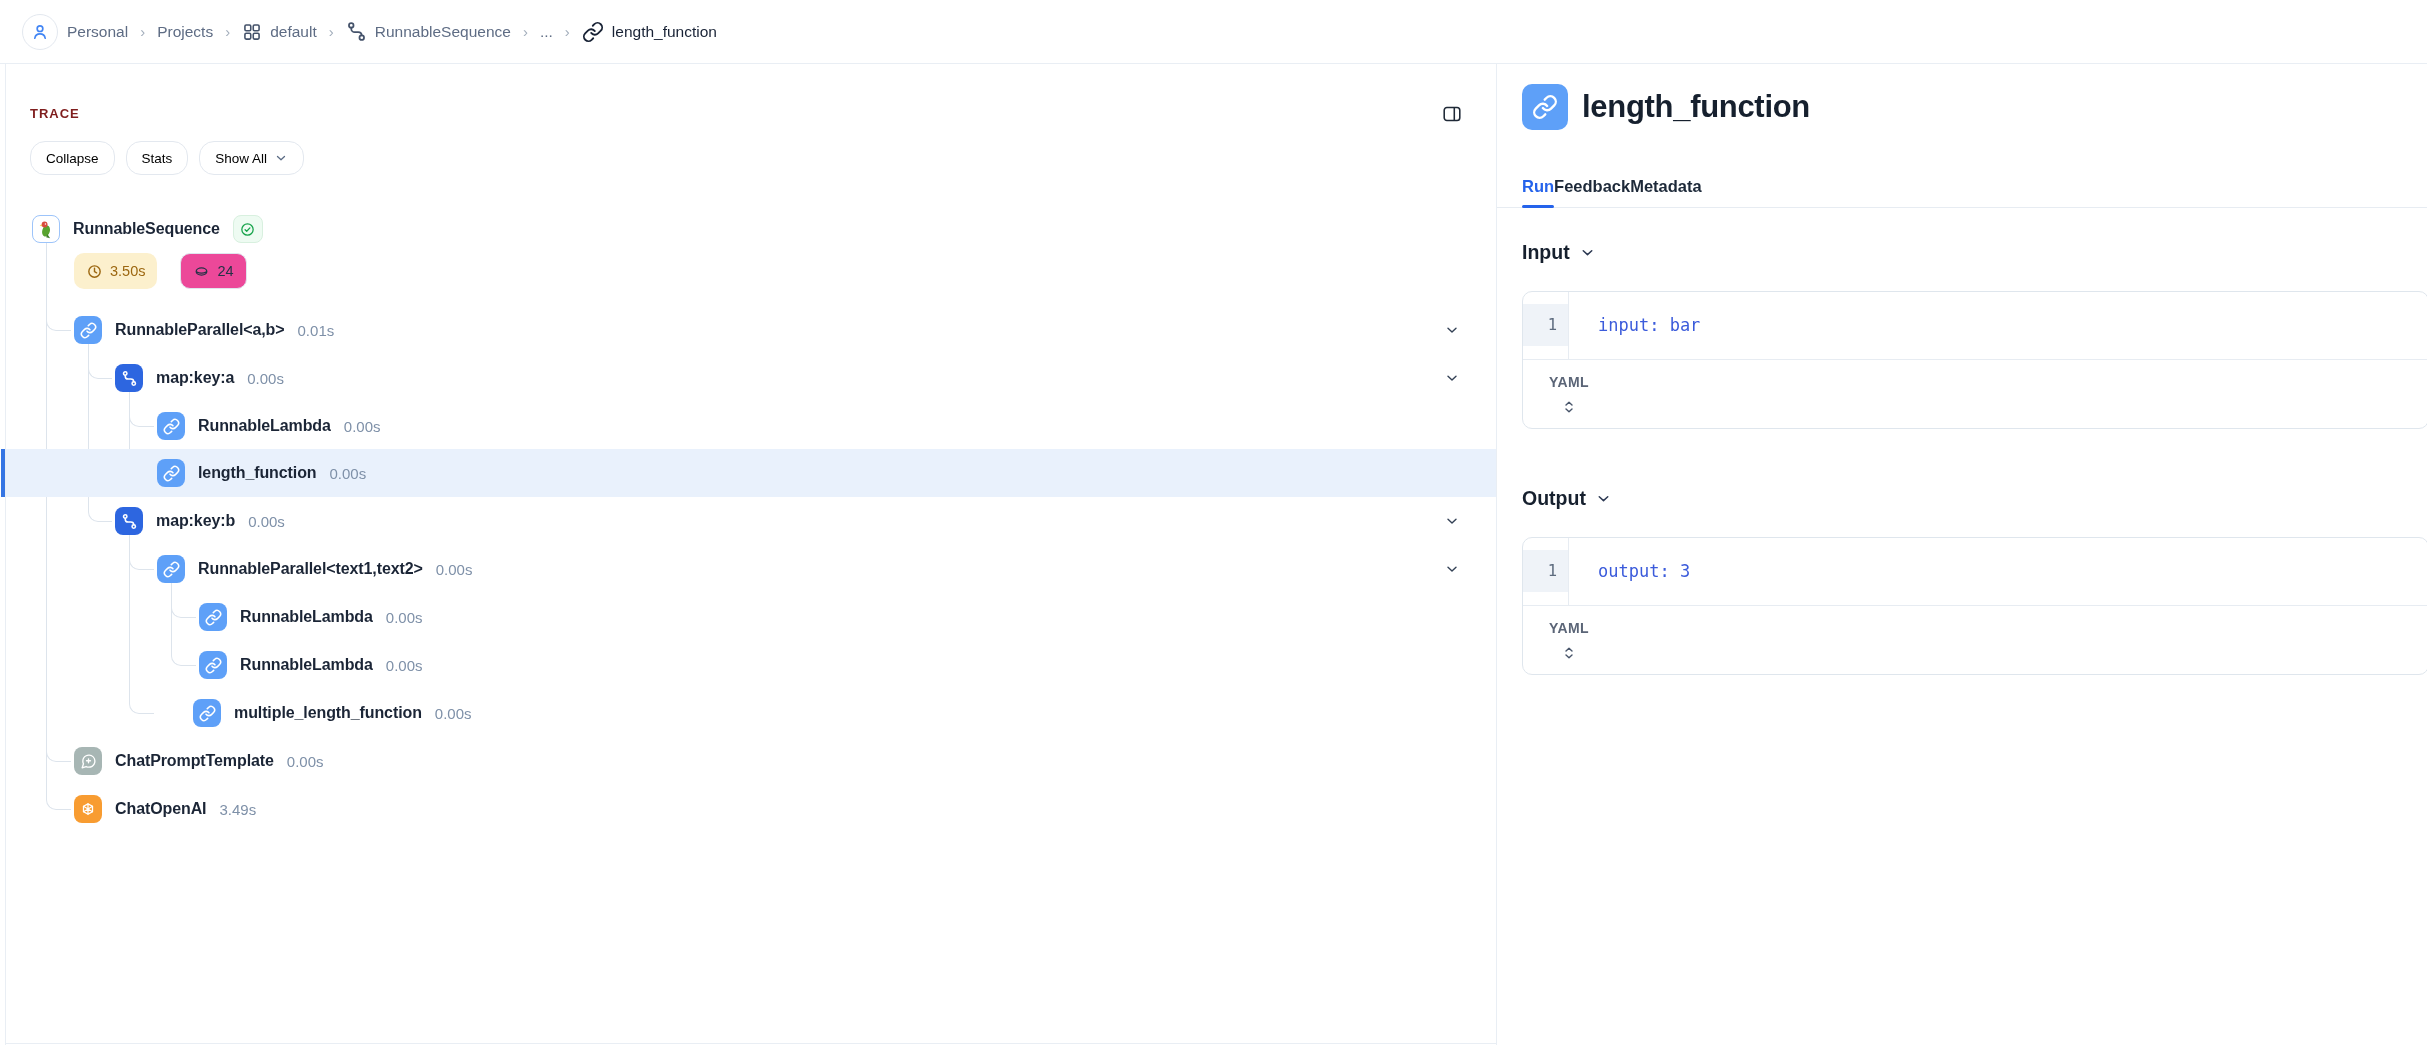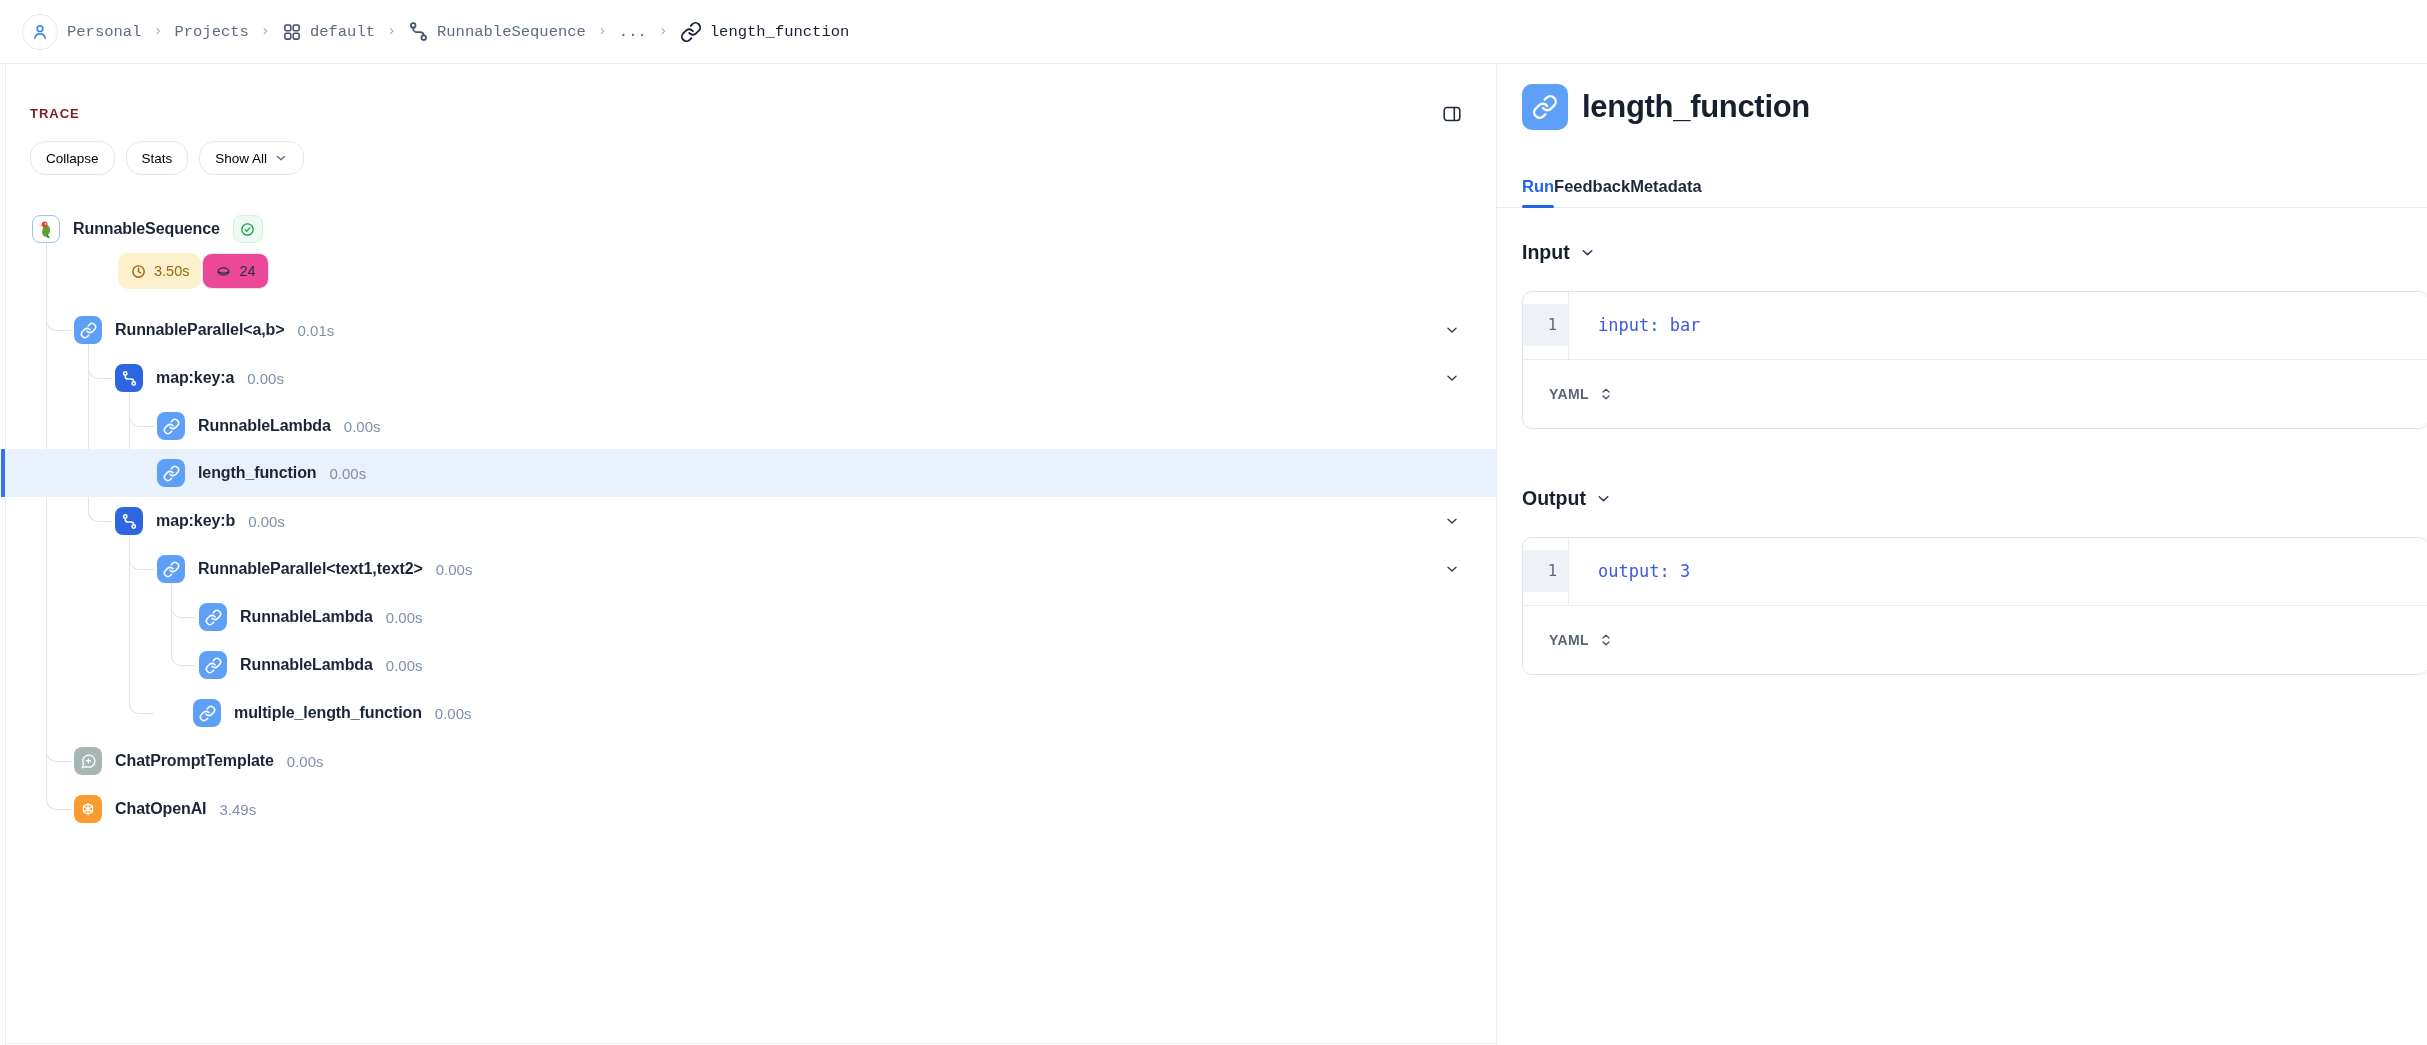--- a/index.html
+++ b/index.html
@@ -1,21 +1,21 @@
 <!DOCTYPE html>
 <html><head>
 <meta charset="utf-8">
 <style>
   html,body{margin:0;padding:0;}
   body{width:2427px;height:1045px;position:relative;overflow:hidden;background:#fff;
        font-family:"Liberation Sans","DejaVu Sans",sans-serif;color:#1b2536;}
   svg{display:block;}
   
   .topbar{position:absolute;left:0;top:0;right:0;height:64px;border-bottom:1px solid #e9eef4;
-          display:flex;align-items:center;padding-left:22px;gap:9px;background:#fff;box-sizing:border-box;font-family:Liberation Mono, monospace;}
+          display:flex;align-items:center;padding-left:22px;gap:9px;background:#fff;box-sizing:border-box;}
   .avatar{width:34px;height:34px;border-radius:50%;border:1px solid #e3e8ef;display:flex;
           align-items:center;justify-content:center;flex:none;background:#fff;}
   .crumb{display:flex;align-items:center;gap:8px;color:#5e6c84;font-size:15.5px;cursor:pointer;}
   .crumb.current{color:#182235;font-weight:500;}
   .sep{color:#a3aebc;font-size:15px;padding:0 3px;user-select:none;}
   
   .vline{position:absolute;width:1px;background:#e9eef4;}
   .hline{position:absolute;height:1px;background:#e9eef4;}
   .trace-title{position:absolute;left:30px;top:106px;font-size:13px;font-weight:700;
                letter-spacing:1px;color:#7f1d1d;}
@@ -32,21 +32,21 @@
   .ticon{width:28px;height:28px;border-radius:8px;display:flex;align-items:center;justify-content:center;flex:none;box-sizing:border-box;}
   .ticon.chain{background:#5ea0f8;}
   .ticon.map{background:#2d66e0;}
   .ticon.prompt{background:#a7b6b4;}
   .ticon.openai{background:#f89c31;}
   .ticon.root{background:#fff;border:1.5px solid #9dc4fa;}
   .tlabel{font-size:16px;font-weight:600;color:#1b2536;letter-spacing:-0.1px;white-space:nowrap;}
   .tdur{font-size:15px;color:#7e90a8;white-space:nowrap;}
   .okbadge{width:30px;height:28px;border-radius:8px;background:#eefbf2;border:1px solid #d8f0df;
            display:flex;align-items:center;justify-content:center;box-sizing:border-box;}
-  .badges{position:absolute;left:74px;top:253px;display:flex;gap:1px;z-index:2;margin-left:44px;}
+  .badges{position:absolute;left:74px;top:253px;display:flex;gap:23px;z-index:2;}
   .badge{height:36px;border-radius:10px;display:flex;align-items:center;gap:7px;padding:0 12px;
          font-size:14.5px;font-weight:500;box-sizing:border-box;}
   .badge.time{background:#fcf0cd;color:#9c6710;}
   .badge.tokens{background:#ec4899;border:1px solid #dfe6ee;color:#253247;}
   .rowchev{position:absolute;left:1444px;z-index:2;cursor:pointer;}
   
   .run-header{position:absolute;left:1522px;top:84px;display:flex;align-items:center;gap:14px;}
   .run-icon{width:46px;height:46px;border-radius:10px;background:#5ea0f8;display:flex;
             align-items:center;justify-content:center;flex:none;}
   .run-title{font-size:31px;font-weight:700;color:#16202e;letter-spacing:-0.3px;}
@@ -63,21 +63,21 @@
            border-radius:10px;background:#fff;overflow:hidden;display:flex;flex-direction:column;box-sizing:border-box;}
   .code-area{height:67px;border-bottom:1px solid #e7ecf2;position:relative;}
   .gutter{position:absolute;left:0;top:0;bottom:0;width:45px;border-right:1px solid #e7ecf2;}
   .lncell{position:absolute;left:0;right:0;top:12px;height:42px;background:#eff3f8;display:flex;
           align-items:center;justify-content:flex-end;padding-right:11px;
           font-family:"DejaVu Sans Mono","Liberation Mono",monospace;font-size:15.5px;color:#5d6b7e;box-sizing:border-box;}
   .codeline{position:absolute;left:45px;top:12px;height:42px;display:flex;align-items:center;padding-left:30px;
             font-family:"DejaVu Sans Mono","Liberation Mono",monospace;font-size:17px;color:#3b5bdb;white-space:pre;}
   .codefooter{flex:1;display:flex;align-items:center;gap:9px;padding-left:26px;}
   .fmt{font-size:14px;font-weight:600;color:#5b6577;letter-spacing:0.4px;}
-  .fmtsel{display:flex;align-items:center;gap:9px;cursor:pointer;}
+  .fmtsel{display:flex;align-items:center;gap:9px;cursor:pointer;flex-direction:column;}
 </style>
 </head>
 <body>
 
 <div class="topbar">
   <span class="avatar">
     <svg width="20" height="20" viewBox="0 0 24 24" fill="none" stroke="#4285f4" stroke-width="2" stroke-linecap="round">
       <circle cx="12" cy="8" r="3.4"></circle>
         <path d="M5.8 19.5c.5-3.4 3-5.2 6.2-5.2s5.7 1.8 6.2 5.2"></path>
     </svg>

